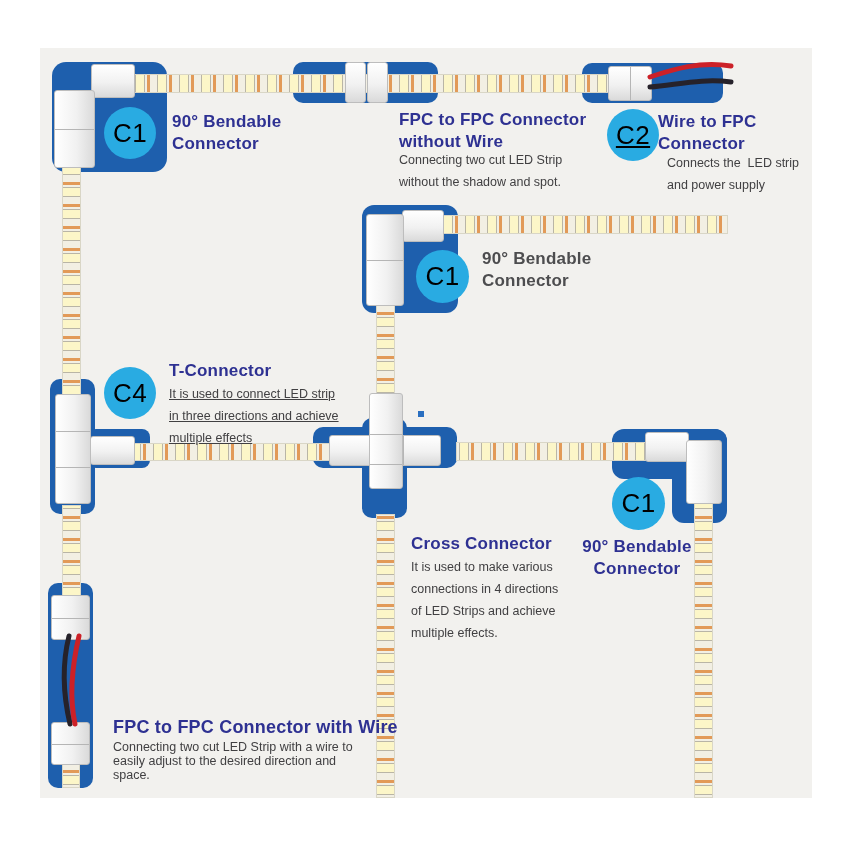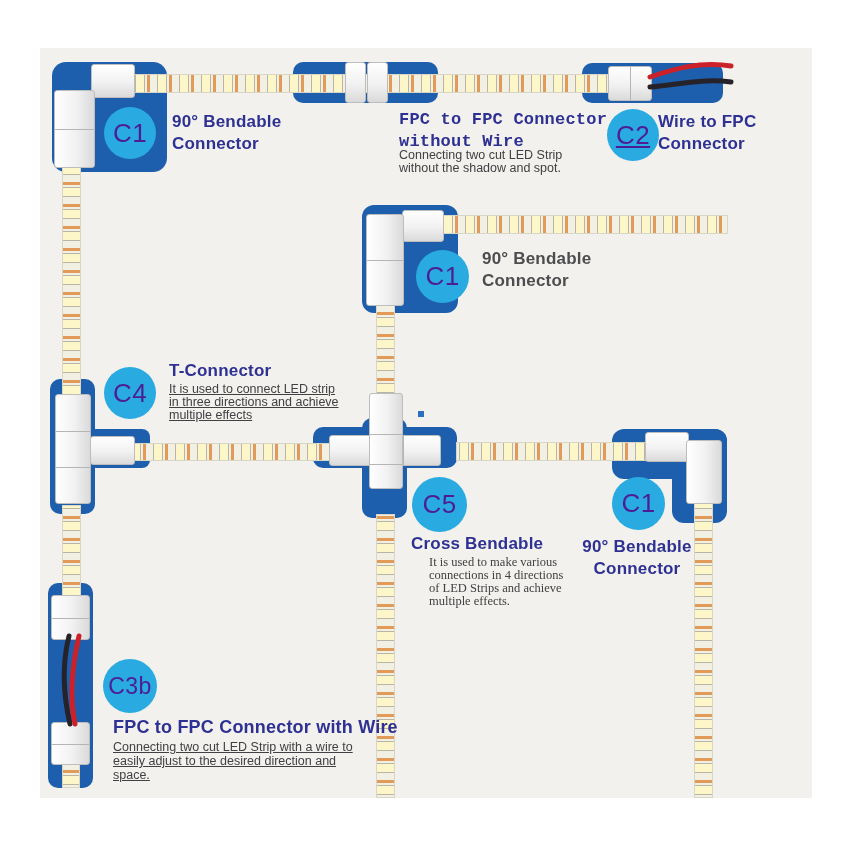--- a/index.html
+++ b/index.html
@@ -20,36 +20,36 @@
       #f2efe3 0 2px, #b9b5a6 2px 3px, #fcf6c8 3px 11px, #b9b5a6 11px 12px,
       #f2efe3 12px 14px, #e29a58 14px 17px, #f2efe3 17px 22px); }
   .clip {
     position:absolute; background:linear-gradient(180deg,#ffffff 0%,#f1f1f1 55%,#dadada 100%);
     border:1px solid #bdbdbd; border-radius:3px; box-sizing:border-box;
   }
   .clip.vgrad { background:linear-gradient(90deg,#ffffff 0%,#f1f1f1 55%,#dadada 100%); }
   .divider-h { position:absolute; left:0; width:100%; height:1px; background:#b5b5b5; }
   .divider-v { position:absolute; top:0; height:100%; width:1px; background:#b5b5b5; }
   .badge {
-    position:absolute; border-radius:50%; background:#29abe2; color:#4c1d95;
+    position:absolute; border-radius:50%; background:#29abe2; color:#000000;
     display:flex; align-items:center; justify-content:center;
     font-size:26px; letter-spacing:0.5px;
   }
   .badge.small-text { font-size:23px; }
   .title {
     position:absolute; color:#2e3192; font-size:17px; font-weight:bold;
     line-height:22px; white-space:pre-line; letter-spacing:0.2px;
   }
   .title.gray { color:#4d4d4f; }
   .title.center { text-align:center; }
   .desc {
-    position:absolute; color:#414042; font-size:12.5px; line-height:13px;
+    position:absolute; color:#414042; font-size:12.5px; line-height:22px;
     white-space:pre-wrap;
   }
-  .desc.tight { line-height:14px;text-decoration:underline; }
+  .desc.tight { line-height:14px; }
   .wire-svg { position:absolute; overflow:visible; }
   .dot { position:absolute; background:#2a6fc0; }
 </style>
 </head>
 <body>
 
 <div class="stage">
   <div class="canvas"></div>
 
   <div class="blk" style="left:52px;top:62px;width:115px;height:110px;border-radius:14px;"></div>
@@ -118,45 +118,45 @@
     <path d="M16,2 C9,30 10,60 17,90" fill="none" stroke="#26222a" stroke-width="5" stroke-linecap="round"></path>
     <path d="M26,2 C19,32 16,62 22,90" fill="none" stroke="#cc2128" stroke-width="5" stroke-linecap="round"></path>
   </svg>
 
   <div class="dot" style="left:418px;top:411px;width:6px;height:6px;"></div>
 
   <div class="badge" style="left:104px;top:107px;width:52px;height:52px;">C1</div>
   <div class="badge" style="left:607px;top:109px;width:52px;height:52px;text-decoration:underline;">C2</div>
   <div class="badge" style="left:416px;top:250px;width:53px;height:53px;">C1</div>
   <div class="badge" style="left:104px;top:367px;width:52px;height:52px;">C4</div>
-  <div class="badge" style="left:412px;top:477px;width:55px;height:55px;">C5</div>
   <div class="badge" style="left:612px;top:477px;width:53px;height:53px;">C1</div>
-  <div class="badge small-text" style="left:103px;top:659px;width:54px;height:54px;">C3b</div>
 
   <div class="title" style="left:172px;top:111px;">90° Bendable
 Connector</div>
 
-  <div class="title" style="left:399px;top:109px;font-family:Liberation Mono, monospace;">FPC to FPC Connector
+  <div class="title" style="left:399px;top:109px;">FPC to FPC Connector
 without Wire</div>
   <div class="desc" style="left:399px;top:149px;">Connecting two cut LED Strip
 without the shadow and spot.</div>
 
   <div class="title" style="left:658px;top:111px;">Wire to FPC
 Connector</div>
+  <div class="desc" style="left:667px;top:152px;">Connects the  LED strip
+and power supply</div>
 
   <div class="title gray" style="left:482px;top:248px;">90° Bendable
 Connector</div>
 
   <div class="title" style="left:169px;top:360px;">T-Connector</div>
   <div class="desc" style="left:169px;top:383px;text-decoration:underline;">It is used to connect LED strip
 in three directions and achieve
 multiple effects</div>
 
-  <div class="title" style="left:411px;top:533px;">Cross Bendable</div>
-  <div class="desc" style="left:429px;top:556px;font-family:Liberation Serif, serif;">It is used to make various
+  <div class="title" style="left:411px;top:533px;">Cross Connector</div>
+  <div class="desc" style="left:411px;top:556px;">It is used to make various
 connections in 4 directions
 of LED Strips and achieve
 multiple effects.</div>
 
   <div class="title center" style="left:557px;top:536px;width:160px;">90° Bendable
 Connector</div>
 
   <div class="title" style="left:113px;top:716px;font-size:18px;">FPC to FPC Connector with Wire</div>
   <div class="desc tight" style="left:113px;top:740px;">Connecting two cut LED Strip with a wire to
 easily adjust to the desired direction and

